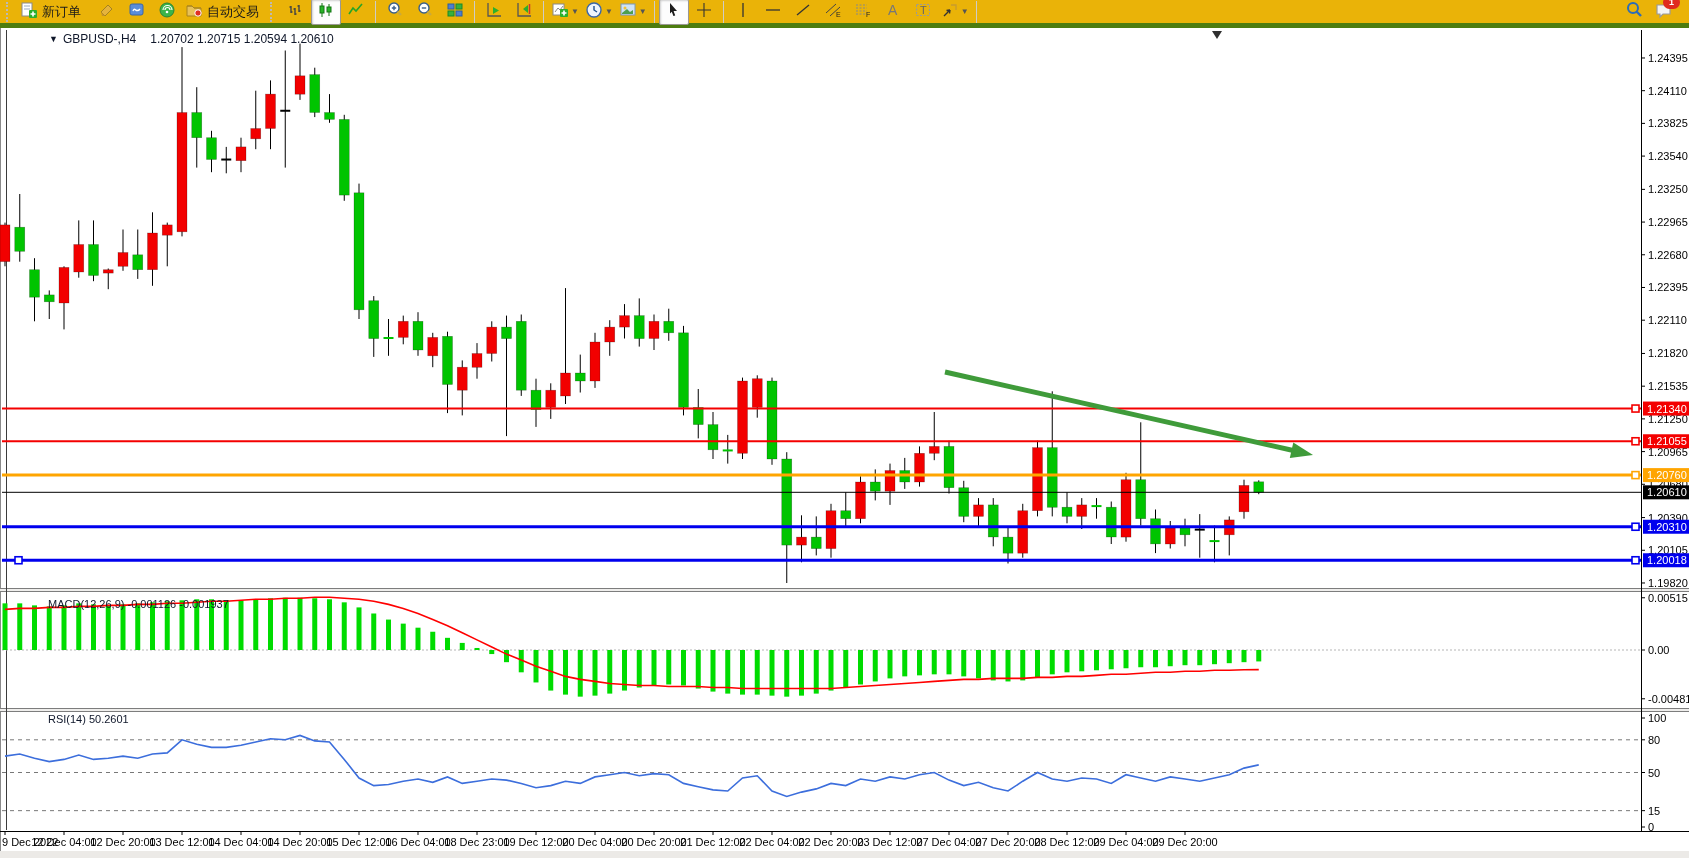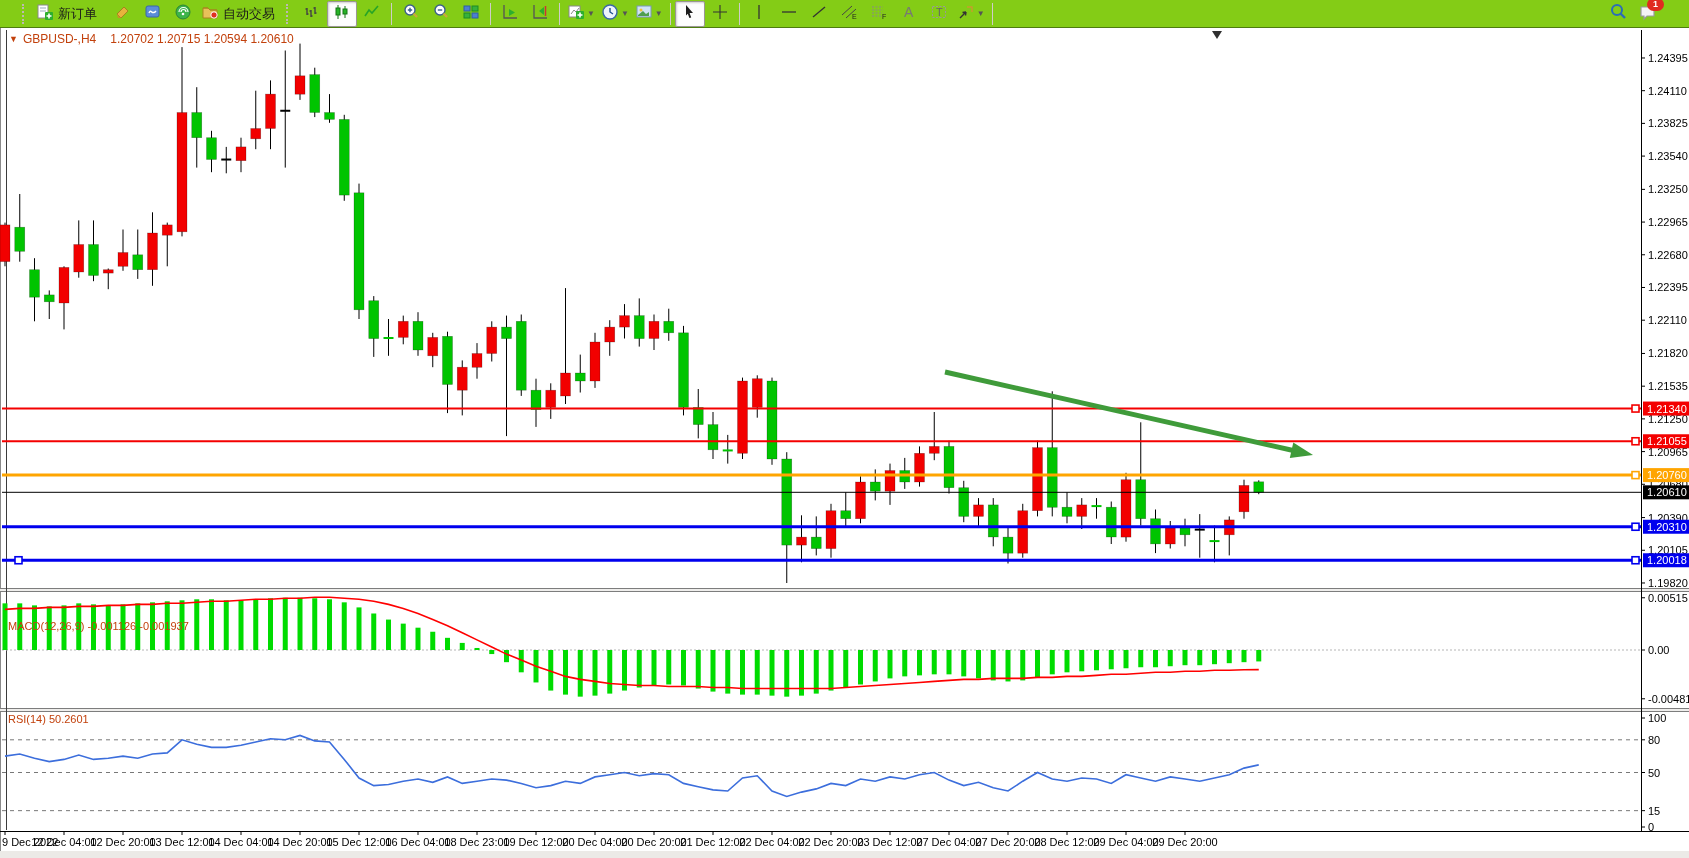--- a/index.html
+++ b/index.html
@@ -1,40 +1,40 @@
 <!DOCTYPE html>
 <html><head>
 <meta charset="utf-8">
 <style>
   html,body{margin:0;padding:0;}
   body{width:1689px;height:858px;position:relative;overflow:hidden;background:#fff;
        font-family:"Liberation Sans",sans-serif;-webkit-font-smoothing:antialiased;}
   
-  #toolbar{position:relative;z-index:3;height:28px;background:#84cc16;
-           border-bottom:1px solid #4d7c0f;display:flex;align-items:center;padding:0 20px;box-sizing:border-box;}
+  #toolbar{position:relative;z-index:3;height:28px;background:#eab308;
+           border-bottom:5px solid #4d7c0f;display:flex;align-items:center;padding:0 4px;box-sizing:border-box;}
   .grip{width:5px;height:20px;border-left:2px dotted #bdb9b3;margin:0 4px 0 2px;}
   .sep{width:1px;height:22px;background:#cfccc7;margin:0 4px;}
   .tbtn{height:24px;min-width:24px;display:flex;align-items:center;justify-content:center;
         padding:0 2px;border:1px solid transparent;border-radius:2px;cursor:default;}
   .tbtn.pressed{background:#fdfdfd;border:1px solid #9a9793;box-shadow:inset 1px 1px 2px rgba(0,0,0,.18);}
   .tbtn .lbl{font-size:13px;color:#1a1a1a;margin-left:4px;white-space:nowrap;}
   .caret{font-size:8px;color:#555;margin-left:2px;}
   .tfbtn{height:21px;padding:0 7px;font-size:11px;font-weight:bold;color:#3c3c3c;
          display:flex;align-items:center;border:1px solid transparent;border-radius:2px;}
   .tfbtn.pressed{background:#fff;border-color:#9a9793;box-shadow:inset 1px 1px 2px rgba(0,0,0,.2);color:#000;}
   #toolbar-right{margin-left:auto;display:flex;align-items:center;}
   #chat-badge{position:absolute;top:-4px;right:-6px;background:#e02b20;color:#fff;border-radius:8px;
               min-width:13px;height:13px;font-size:9px;font-weight:bold;display:flex;align-items:center;
               justify-content:center;padding:0 2px;}
   
   #chart-svg{position:absolute;left:0;top:0;z-index:1;}
-  .ovl{position:absolute;z-index:2;pointer-events:none;color:#c2410c;white-space:nowrap;}
+  .ovl{position:absolute;z-index:2;pointer-events:none;color:#0f172a;white-space:nowrap;margin-left:40px;}
   #chart-title{left:9px;top:32px;font-size:12px;}
   #chart-title .sym{margin-right:14px;}
-  #macd-label{left:8px;top:620px;font-size:11px;}
+  #macd-label{left:8px;top:598px;font-size:11px;}
   #rsi-label{left:8px;top:713px;font-size:11px;}
   .tri{font-size:9px;margin-right:5px;vertical-align:1px;}
   svg text{font-family:"Liberation Sans",sans-serif;}
 </style>
 </head>
 <body>
 
 <div id="toolbar">
   <div class="grip"></div>
 

